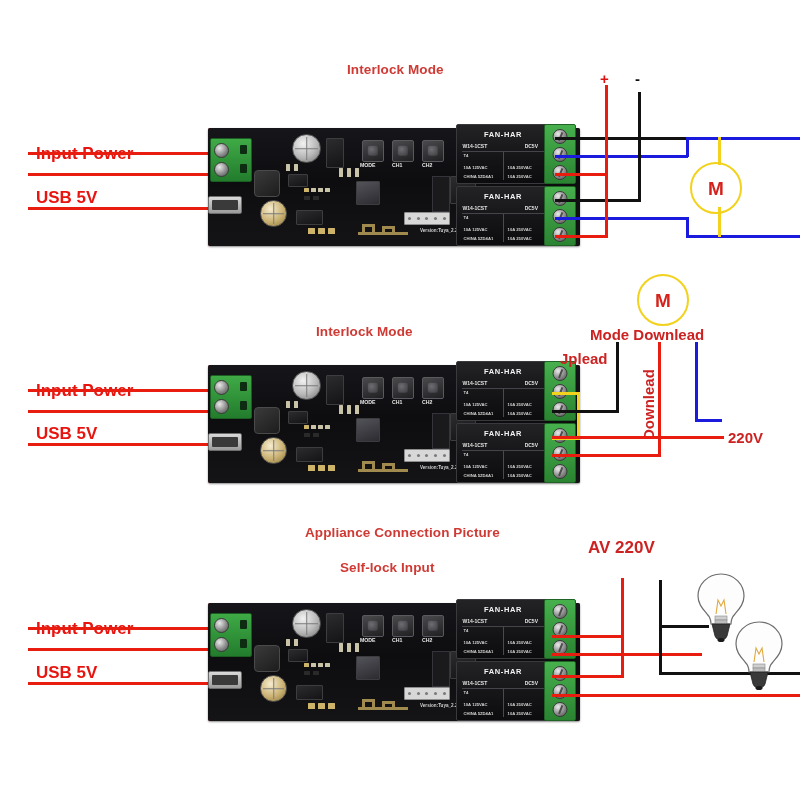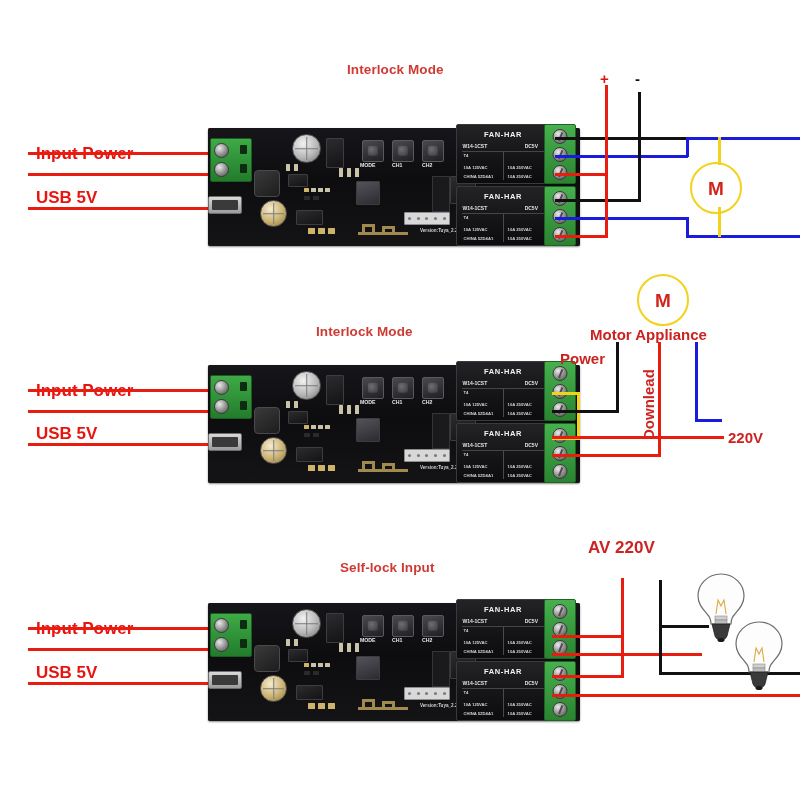--- a/index.html
+++ b/index.html
@@ -465,42 +465,43 @@
       <div class="term3" style="left:336px;top:58px;width:30px;height:58px;">
         <div class="scr" style="top:4px;"></div>
         <div class="scr" style="top:22px;"></div>
         <div class="scr" style="top:40px;"></div>
       </div>
     </div>
 
     <div class="motor" style="left:637px;top:4px;width:48px;height:48px;">
       <span>M</span>
     </div>
-    <div class="abs wire-label" style="left:590px;top:56px;">Motor Appliance</div>
-    <div class="abs wire-label" style="left:560px;top:80px;">Power</div>
+    <div class="abs wire-label" style="left:590px;top:56px;">Mode Downlead</div>
+    <div class="abs wire-label" style="left:560px;top:80px;">Jplead</div>
     <div class="abs vert-label" style="left:640px;top:78px;height:92px;">Downlead</div>
     <div class="abs wire-label" style="left:728px;top:159px;">220V</div>
 
     <div class="w h yellow abs" style="left:552px;top:122px;width:28px;"></div>
     <div class="w v yellow abs" style="left:577px;top:122px;height:48px;"></div>
     <div class="w h yellow abs" style="left:552px;top:167px;width:28px;"></div>
 
     <div class="w h black abs" style="left:552px;top:140px;width:67px;"></div>
     <div class="w v black abs" style="left:616px;top:72px;height:71px;"></div>
 
     <div class="w v red abs" style="left:658px;top:72px;height:115px;"></div>
     <div class="w h red abs" style="left:552px;top:184px;width:109px;"></div>
     <div class="w h red abs" style="left:552px;top:166px;width:172px;"></div>
 
     <div class="w v blue abs" style="left:695px;top:72px;height:80px;"></div>
     <div class="w h blue abs" style="left:695px;top:149px;width:27px;"></div>
   </div>
 
   <div class="abs" style="left:0;top:515px;width:800px;height:285px;">
 
+    <div class="abs caption" style="left:305px;top:10px;">Appliance Connection Picture</div>
     <div class="abs caption" style="left:340px;top:45px;">Self-lock Input</div>
 
     <div class="abs side-label" style="left:36px;top:104px;">Input Power</div>
     <div class="abs side-label" style="left:36px;top:148px;">USB 5V</div>
 
     <div class="w h red abs" style="left:28px;top:112px;width:185px;"></div>
     <div class="w h red abs" style="left:28px;top:133px;width:185px;"></div>
     <div class="w h red abs" style="left:28px;top:167px;width:185px;"></div>
 
     <div class="board" style="left:208px;top:88px;width:372px;height:118px;">

